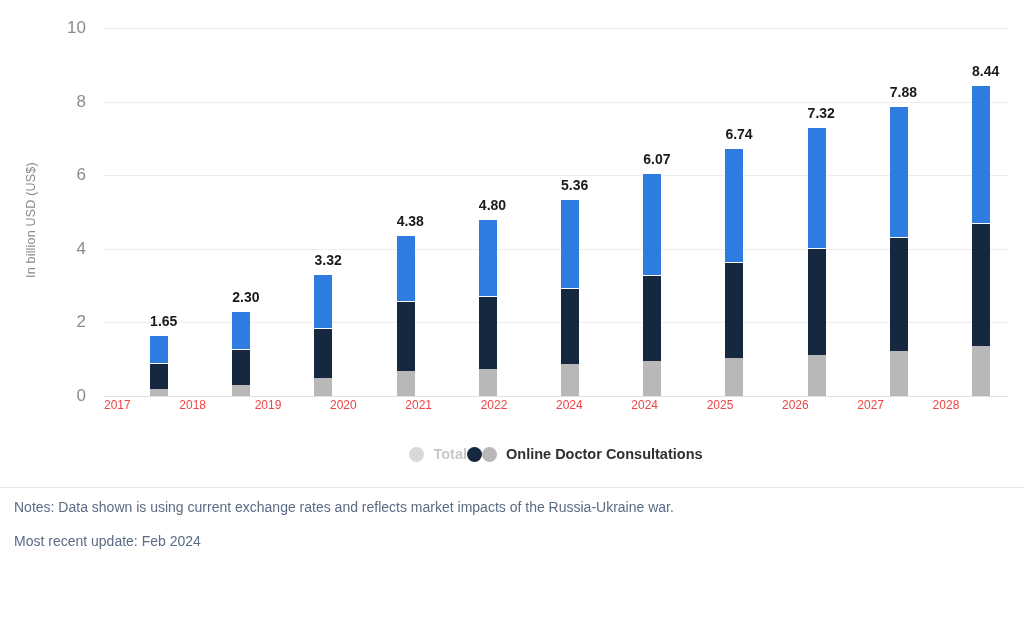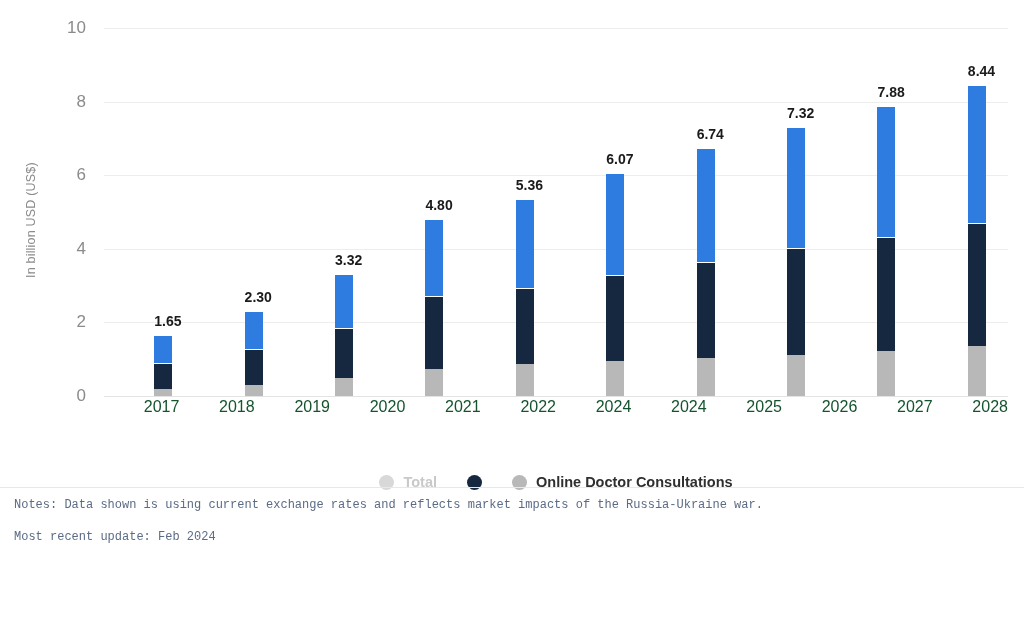--- a/index.html
+++ b/index.html
@@ -75,46 +75,44 @@
     font-size: 14px; font-weight: bold; color: #1a1a1a;
     white-space: nowrap;
   }
 
   .xaxis {
     position: absolute;
     left: 104px; right: 16px; top: 398px; height: 24px;
     display: flex; justify-content: space-around; align-items: flex-start;
   }
   .xtick {
-    flex: 1 1 0; text-align: right;
-    font-size: 16px; color: #14532d;
+    flex: 1 1 0; text-align: left;
+    font-size: 12px; color: #ef4444;
   }
 
   
   .legend {
     position: absolute;
     left: 104px; right: 16px; top: 440px; height: 28px;
     display: flex; justify-content: center; align-items: center;
-    gap: 30px;
-    margin-top: 28px;
   }
   .legend-item { display: flex; align-items: center; gap: 9px; cursor: pointer; }
   .legend-dot { width: 15px; height: 15px; border-radius: 50%; flex: none; }
   .legend-text { font-size: 14.5px; font-weight: bold; color: #2f2f2f; white-space: nowrap; }
   .legend-item.off .legend-text { color: #c9c9c9; }
 
   
   .divider {
     position: absolute; left: 0; right: 0; top: 487px;
     height: 1px; background: #e8e8e8;
   }
   .footer { position: absolute; left: 14px; top: 498px; right: 16px; }
   .footer-line {
-    font-size: 12px; color: #5a6b85;
-    margin-bottom: 16px; line-height: 1.3; font-family: Liberation Mono, monospace;
+    font-size: 14px; color: #5a6b85;
+    margin-bottom: 16px; line-height: 1.3;
   }
 </style>
 </head>
 <body>
 
 <div id="root">
 
   <div class="chart-wrap">
 
     <div class="ylabel">In billion USD (US$)</div>
@@ -153,20 +151,28 @@
               <div class="seg blue" title="Digital Fitness &amp; Well-Being: 1.03" style="height: 37.904px; background: rgb(46, 124, 223);"></div>
               <div class="bar-total">2.30</div>
             </div>
           </div>
           <div class="bar-col">
             <div class="bar-stack">
               <div class="seg grey" title="Online Doctor Consultations: 0.48" style="height: 17.664px; background: rgb(184, 184, 184);"></div>
               <div class="seg navy" title="Digital Treatment &amp; Care: 1.38" style="height: 50.784px; background: rgb(21, 40, 63);"></div>
               <div class="seg blue" title="Digital Fitness &amp; Well-Being: 1.46" style="height: 53.728px; background: rgb(46, 124, 223);"></div>
               <div class="bar-total">3.32</div>
+            </div>
+          </div>
+          <div class="bar-col">
+            <div class="bar-stack">
+              <div class="seg grey" title="Online Doctor Consultations: 0.68" style="height: 25.024px; background: rgb(184, 184, 184);"></div>
+              <div class="seg navy" title="Digital Treatment &amp; Care: 1.9" style="height: 69.92px; background: rgb(21, 40, 63);"></div>
+              <div class="seg blue" title="Digital Fitness &amp; Well-Being: 1.8" style="height: 66.24px; background: rgb(46, 124, 223);"></div>
+              <div class="bar-total">4.38</div>
             </div>
           </div>
           <div class="bar-col">
             <div class="bar-stack">
               <div class="seg grey" title="Online Doctor Consultations: 0.73" style="height: 26.864px; background: rgb(184, 184, 184);"></div>
               <div class="seg navy" title="Digital Treatment &amp; Care: 1.99" style="height: 73.232px; background: rgb(21, 40, 63);"></div>
               <div class="seg blue" title="Digital Fitness &amp; Well-Being: 2.08" style="height: 76.544px; background: rgb(46, 124, 223);"></div>
               <div class="bar-total">4.80</div>
             </div>
           </div>

